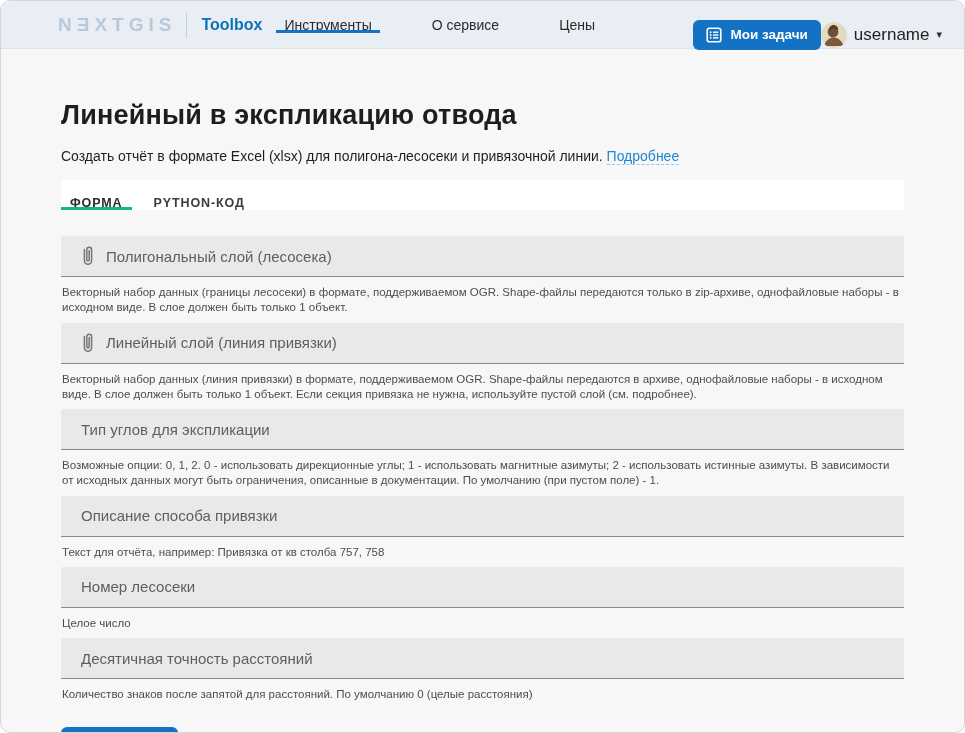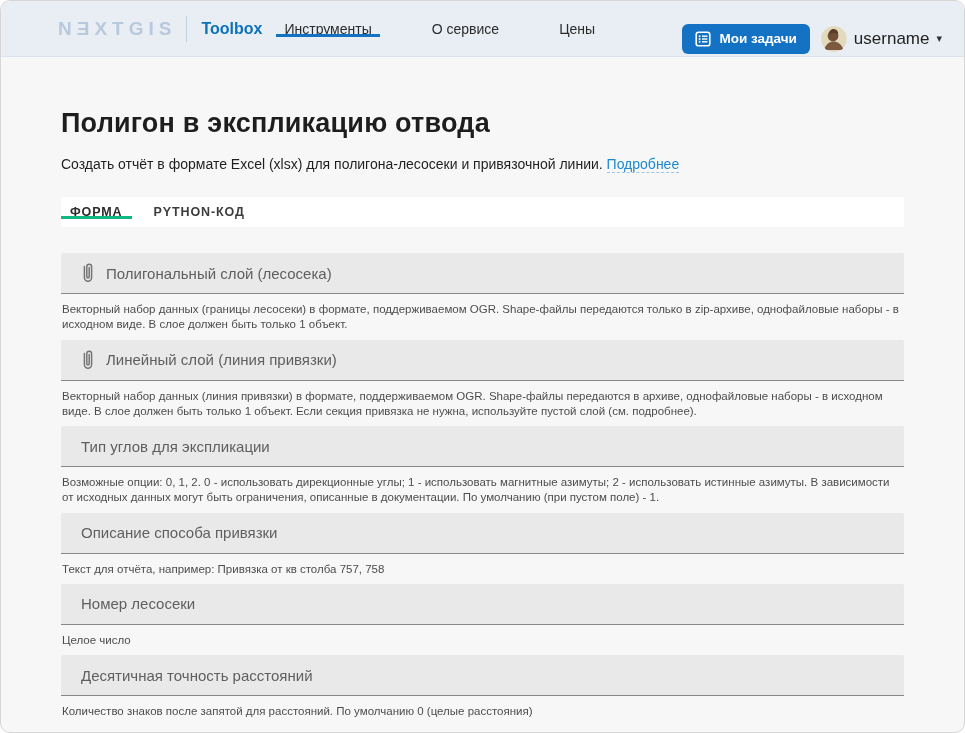--- a/index.html
+++ b/index.html
@@ -19,21 +19,21 @@
   }
   .window{
     width:965px;height:733px;
     border:1px solid #d6d6d6;
     border-radius:10px;
     overflow:hidden;
     background:var(--page-bg);
   }
   
   .navbar{
-    height:56px;
+    height:48px;
     background:var(--navbar-bg);
     display:flex;align-items:stretch;
     border-bottom:1px solid #dde3ea;
     justify-content:center;
   }
   .nav-left{display:flex;align-items:center;padding-left:57px;}
   .logo{
     font-size:19px;font-weight:bold;letter-spacing:5px;
     color:#b9c9dd;
   }
@@ -50,21 +50,21 @@
     padding:0 22px;
     font-size:14px;color:#2b2b2b;
     position:relative;cursor:pointer;
   }
   .nav-tab.active::after{
     content:"";position:absolute;left:14px;right:14px;bottom:0;
     height:3px;background:var(--accent);
   }
   .nav-right{
     margin-left:auto;display:flex;align-items:center;
-    padding-right:22px;gap:11px;margin-top:20px;
+    padding-right:22px;gap:0;margin-top:20px;
   }
   .tasks-btn{
     display:flex;align-items:center;gap:8px;
     background:var(--accent);color:#fff;
     border:none;border-radius:6px;
     font-size:13.5px;font-weight:bold;
     padding:7px 13px;cursor:pointer;
     font-family:inherit;
   }
   .avatar{
@@ -80,22 +80,22 @@
     font-size:27px;font-weight:bold;color:#1d1d1d;
     line-height:32px;margin-bottom:16px;letter-spacing:.2px;
   }
   .page-desc{font-size:14px;color:#1f1f1f;line-height:19px;}
   .more-link{
     color:var(--link);text-decoration:none;
     border-bottom:1px dashed #9cc6e8;cursor:pointer;
   }
   
   .tabbar{
-    margin-top:23px;background:#fff;
-    display:flex;height:30px;align-items:center;
+    margin-top:14px;background:#fff;
+    display:flex;height:30px;align-items:flex-end;
   }
   .tab{
     display:flex;align-items:center;
     padding:0 9px;margin-right:13px;
     font-size:12.5px;font-weight:bold;letter-spacing:.9px;
     color:#3c3c3c;text-transform:uppercase;
     position:relative;cursor:pointer;
   }
   .tab.active{color:#2b2b2b;}
   .tab.active::after{
@@ -170,21 +170,21 @@
             <path d="M9 9c2-3 6-3 8-.6 1-4-3.4-6.4-6.4-5C8 4.6 7.6 7 9 9z" fill="#5a3e2a"></path>
           </svg>
         </span>
         <span class="user-name">username</span>
         <span class="caret">▾</span>
       </div>
     </div>
   </div>
 
   <div class="content">
-    <h1 class="page-title">Полигон в экспликацию отвода</h1>
+    <h1 class="page-title">Линейный в экспликацию отвода</h1>
     <p class="page-desc"><span>Создать отчёт в формате Excel (xlsx) для полигона-лесосеки и привязочной линии.</span>
       <a class="more-link">Подробнее</a>
     </p>
 
     <div class="tabbar">
 
         <span class="tab active">ФОРМА</span>
 
         <span class="tab">PYTHON-КОД</span>
       </div>

